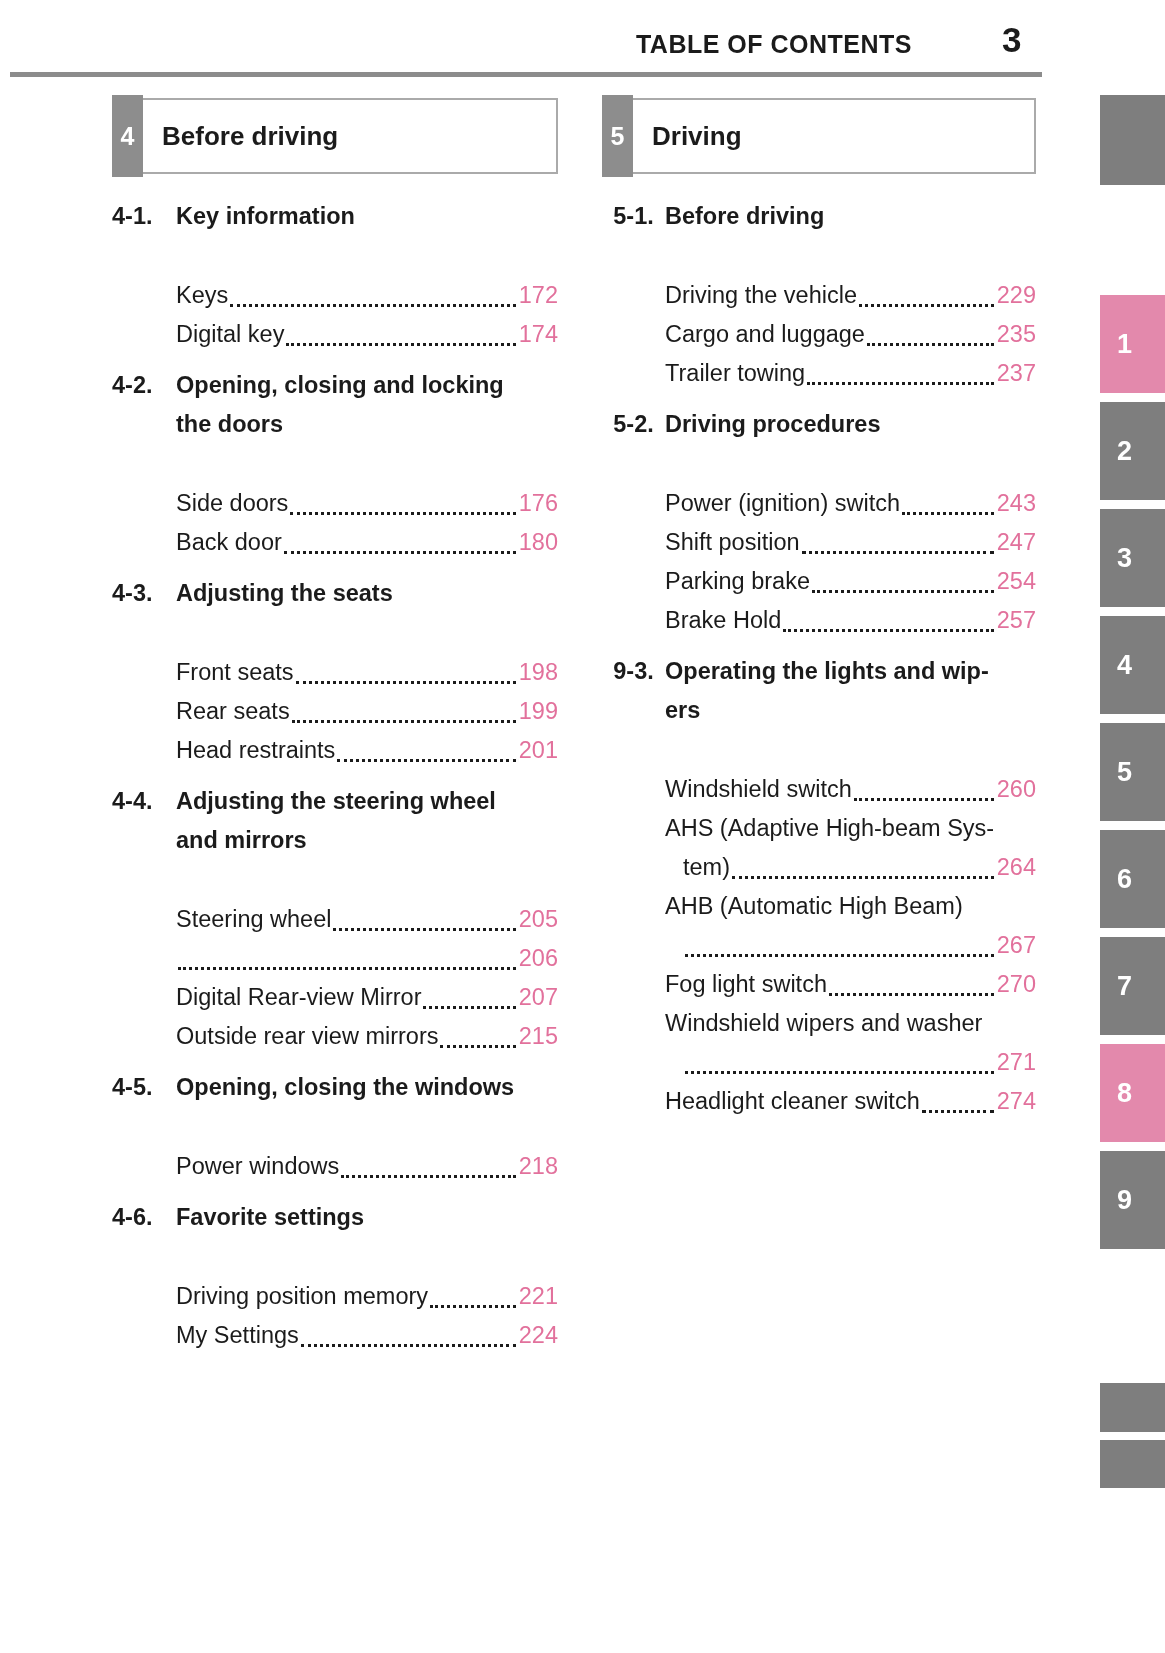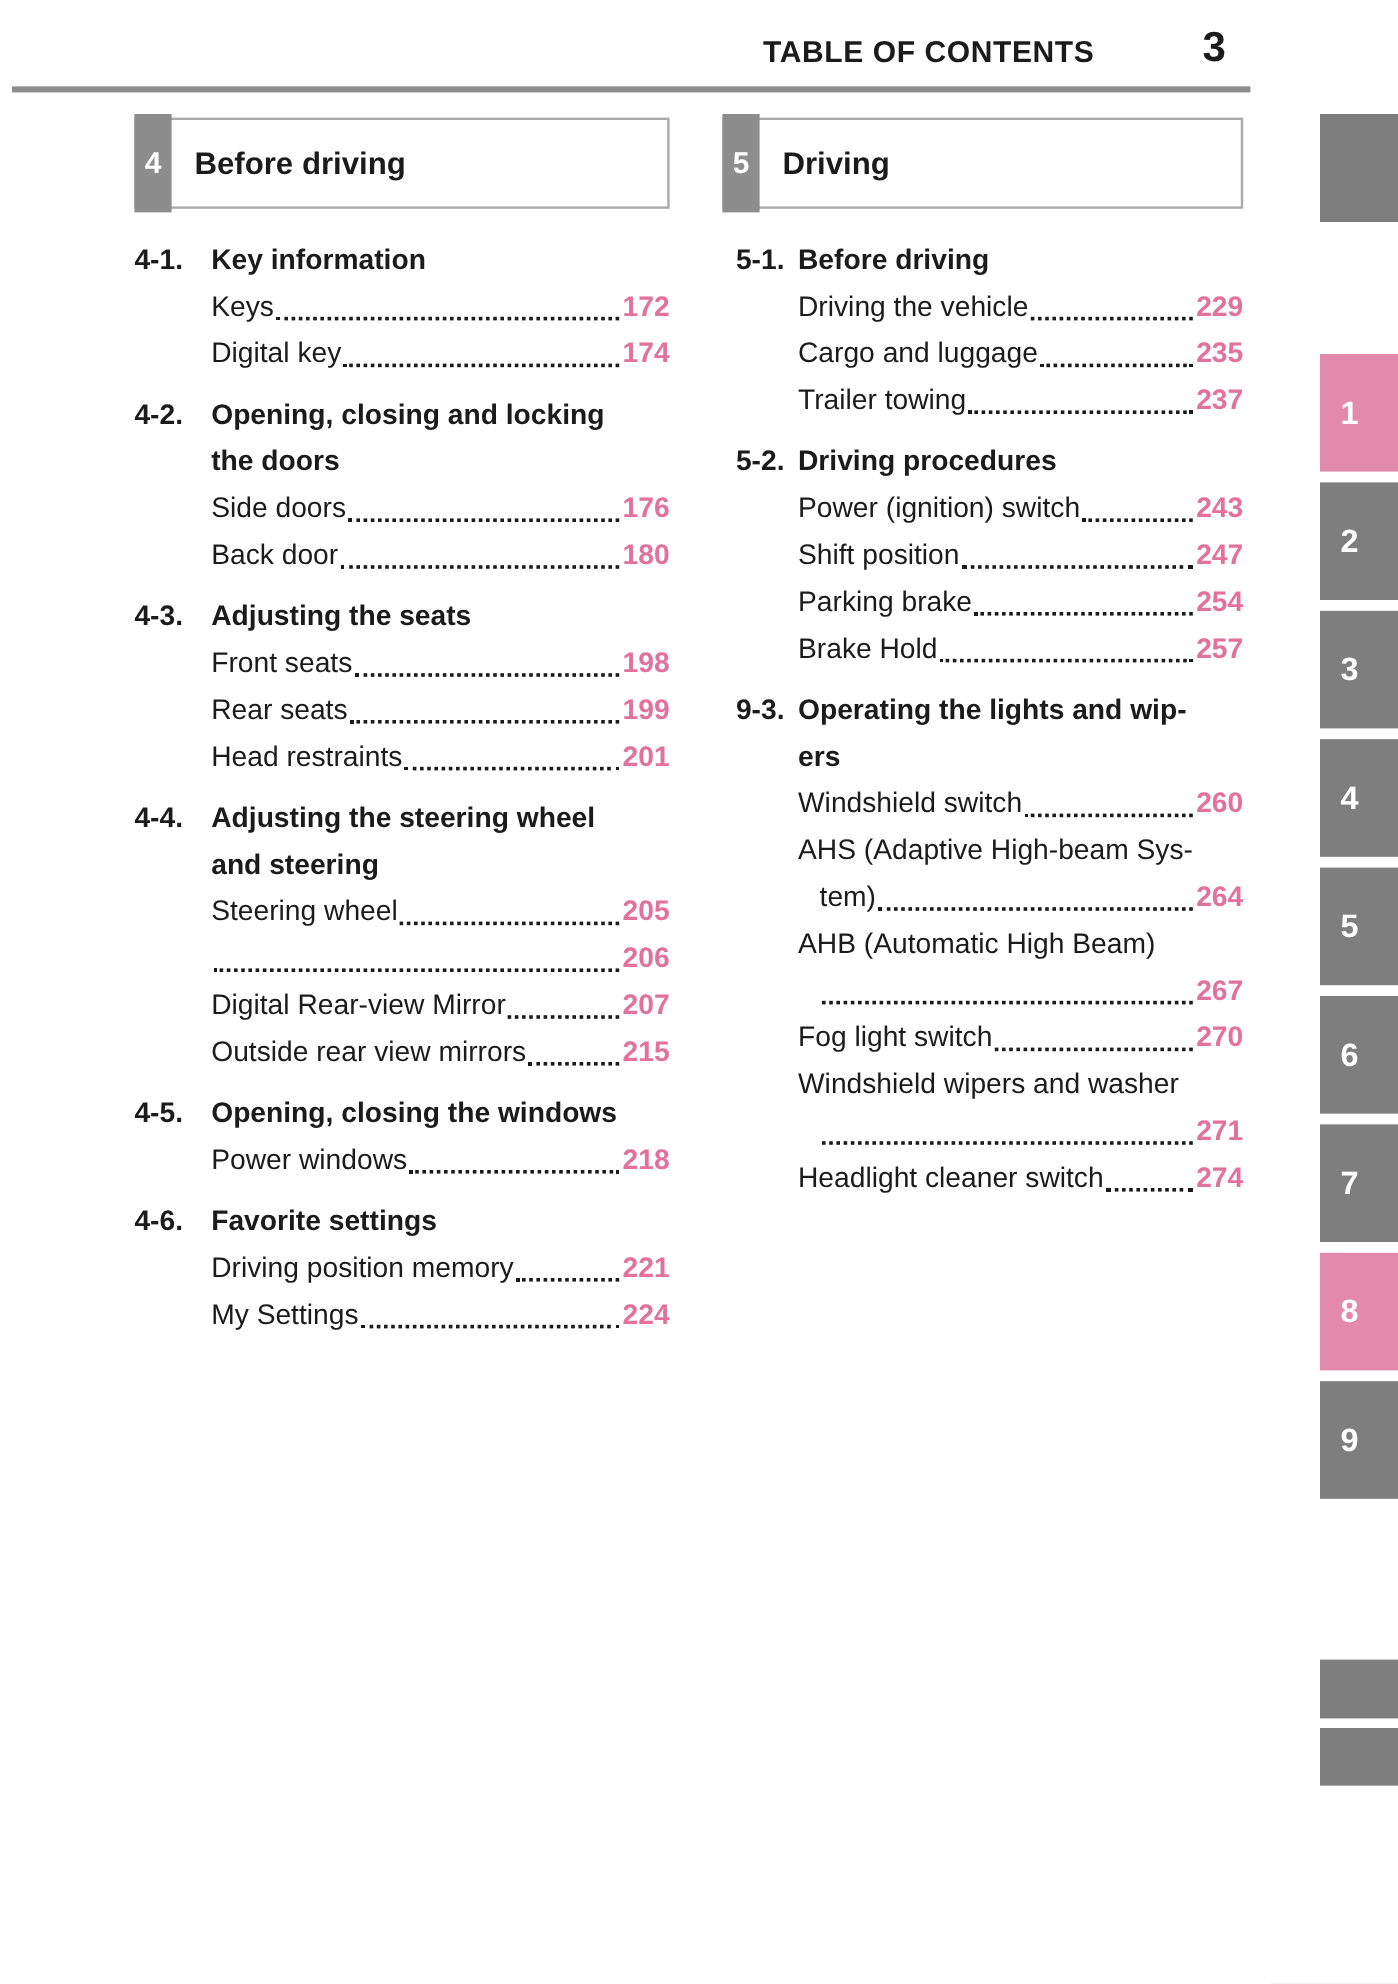--- a/index.html
+++ b/index.html
@@ -22,27 +22,27 @@
   .secbox .numsq{position:absolute;left:-2px;top:-5px;bottom:-5px;width:31px;background:#8d8d8d;
     color:#ffffff;font-size:25px;font-weight:bold;display:flex;align-items:center;justify-content:center;}
   .secbox .boxtitle{font-size:26px;font-weight:bold;}
 
   
   .sec{display:flex;margin-top:12px;font-weight:bold;font-size:23.5px;}
   .secnum{width:64px;flex:none;line-height:39px;}
   .colR .secnum{width:63px;text-align:center;}
   .sectitle{flex:1;}
   .sectitle span{display:block;line-height:39px;}
-  .entries{padding-left:64px;font-size:23.5px;}
+  .entries{padding-left:64px;font-size:23.5px;margin-top:40px;}
   .colR .entries{padding-left:63px;}
   .eline{display:flex;align-items:flex-end;line-height:39px;}
   .eline.cont{padding-left:18px;}
   .elabel{white-space:nowrap;}
   .dots{flex:1;min-width:8px;border-bottom:3.5px dotted #1b1b1b;margin:0 3px 8px 2px;}
-  .pg{white-space:nowrap;font-weight:bold;color:#e2719c;}
+  .pg{white-space:nowrap;font-weight:normal;color:#e2719c;}
 
   
   .tab{position:absolute;left:1100px;width:65px;background:#7e7e7e;color:#ffffff;
     font-size:27px;font-weight:bold;display:flex;align-items:center;justify-content:center;
     padding-right:16px;box-sizing:border-box;}
   .tab.pink{background:#e389ac;}
   .blank{position:absolute;left:1100px;width:65px;background:#7e7e7e;}
 </style>
 </head>
 <body>
@@ -119,21 +119,21 @@
           <span class="elabel">Head restraints</span>
           <span class="dots"></span>
           <span class="pg">201</span>
         </div>
     </div>
 
     <div class="sec">
       <span class="secnum">4-4.</span>
       <span class="sectitle">
           <span>Adjusting the steering wheel</span>
-          <span>and steering</span>
+          <span>and mirrors</span>
         </span>
     </div>
     <div class="entries">
       <div class="eline">
           <span class="elabel">Steering wheel</span>
           <span class="dots"></span>
           <span class="pg">205</span>
         </div>
       <div class="eline">
           <span class="dots"></span>

